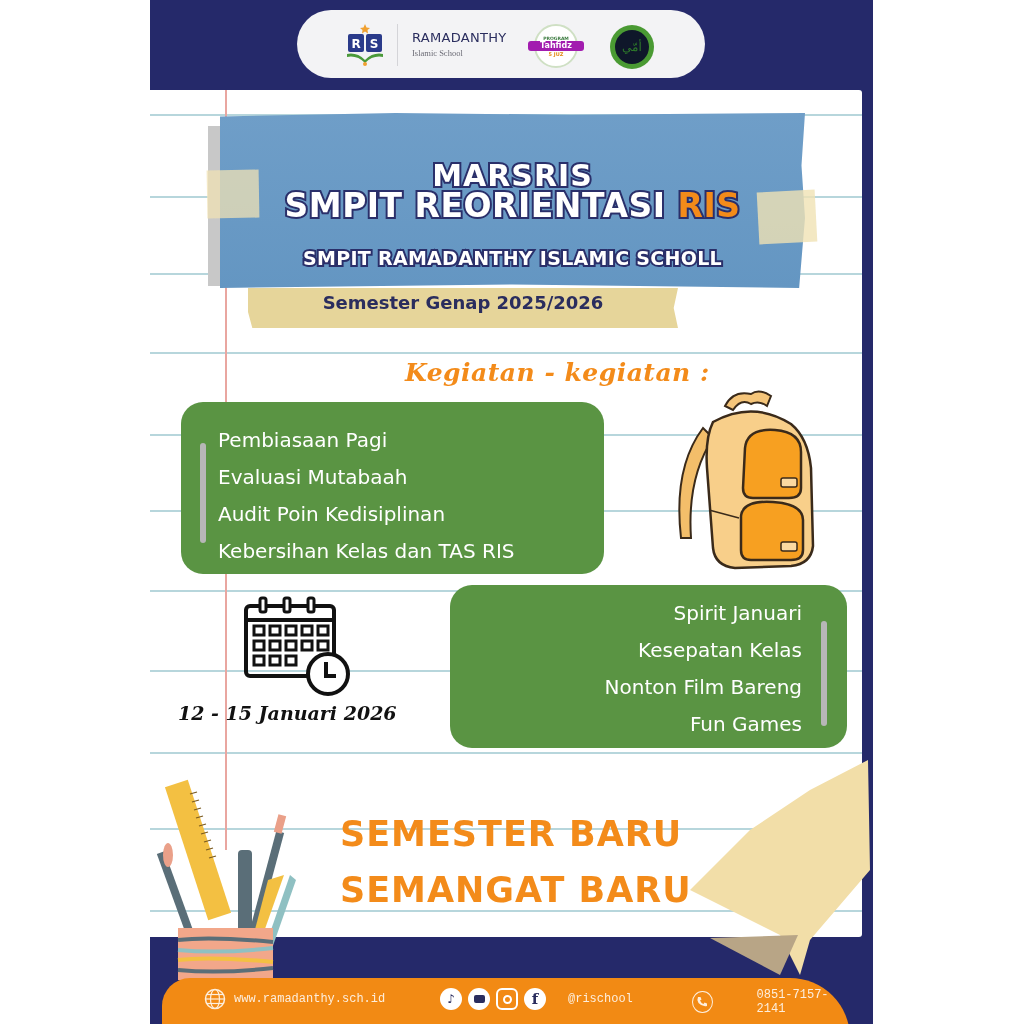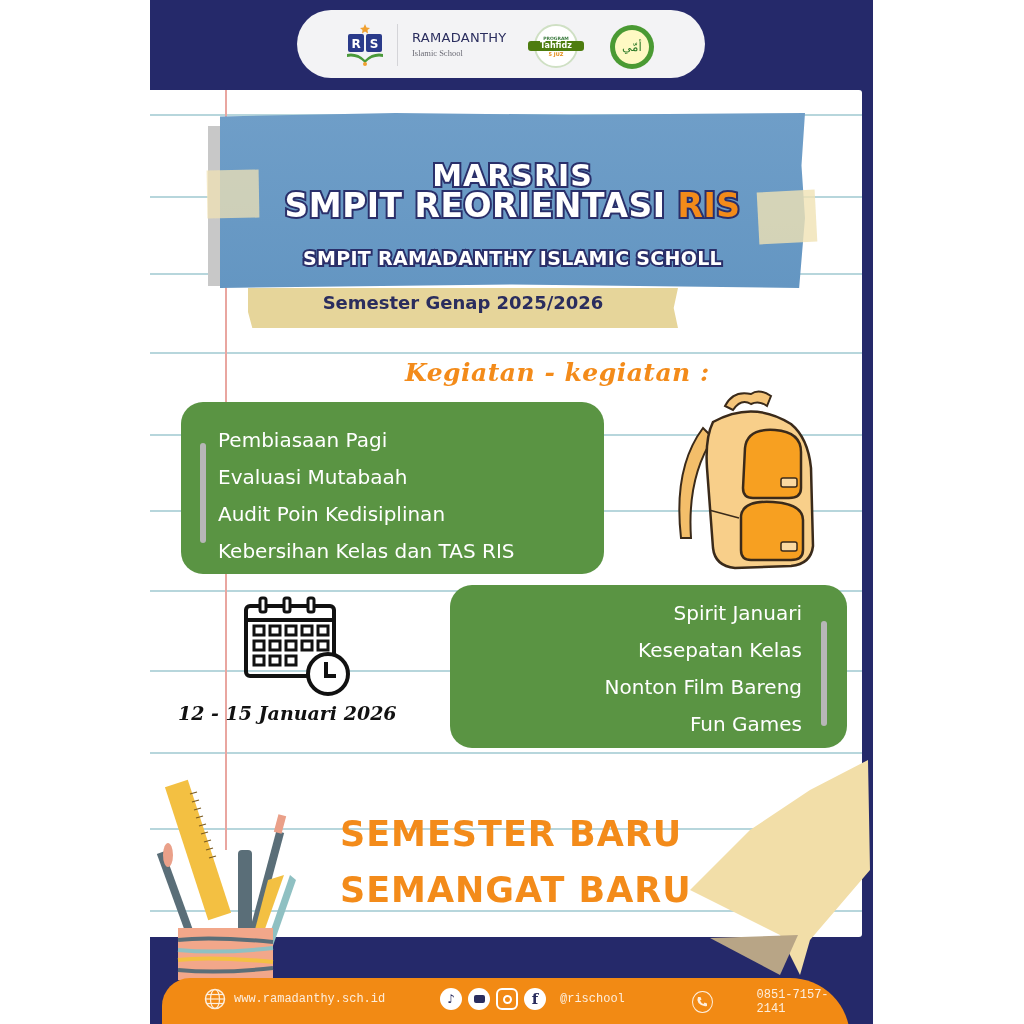--- a/index.html
+++ b/index.html
@@ -41,28 +41,28 @@
   .brand-sub {
     position: absolute; left: 115px; top: 38px;
     font-family: Liberation Serif, serif; font-size: 8.5px; color: #6b6b75;
   }
   .badge-tahfidz {
     position: absolute; left: 237px; top: 14px; width: 44px; height: 44px; border-radius: 50%;
     background: #ffffff; border: 2px solid #cfe0c4;
     display: flex; flex-direction: column; align-items: center; justify-content: center;
   }
   .badge-tahfidz .t1 { font-size: 4.5px; font-weight: bold; color: #3a7a3e; }
-  .badge-tahfidz .t2 { font-size: 8px; font-weight: bold; color: #ffffff; background: #4d7c0f; border-radius: 3px; padding: 0 12px; line-height: 10px; }
+  .badge-tahfidz .t2 { font-size: 8px; font-weight: bold; color: #ffffff; background: #a21caf; border-radius: 3px; padding: 0 12px; line-height: 10px; }
   .badge-tahfidz .t3 { font-size: 5px; font-weight: bold; color: #e28a14; }
   .badge-ummi {
     position: absolute; left: 313px; top: 15px; width: 44px; height: 44px; border-radius: 50%;
     background: #4a9a33; display: flex; align-items: center; justify-content: center;
   }
   .badge-ummi .inner {
-    width: 34px; height: 34px; border-radius: 50%; background: #fef9c3;
+    width: 34px; height: 34px; border-radius: 50%; background: #0f172a;
     display: flex; align-items: center; justify-content: center;
     font-size: 12px; color: #2e7a2a; font-family: "DejaVu Serif", serif;
   }
 
   
   .banner-shadow {
     position: absolute; left: 58px; top: 126px; width: 20px; height: 160px; background: #c8c8c8;
   }
   .banner {
     position: absolute; left: 70px; top: 113px; width: 585px; height: 175px;
@@ -341,21 +341,21 @@
     </div>
     <div class="footer-item f-social">
       <div class="soc-circle">♪</div>
       <div class="soc-circle">
           <span style="display:block;width:11px;height:8px;background:#2a2d5e;border-radius:2px;"></span>
         </div>
       <div class="soc-ig">
           <span></span>
         </div>
       <div class="soc-circle" style="font-family:'DejaVu Serif',serif;font-size:15px;">f</div>
-      <span class="footer-text" style="margin-left:8px;">@rischool</span>
+      <span class="footer-text" style="margin-left:16px;">@rischool</span>
     </div>
     <div class="footer-item f-phone">
       <div class="circle-outline">
         <svg width="12" height="12" viewBox="0 0 12 12">
             <path d="M2 1 L4.5 1 L5.5 3.5 L4 4.5 Q5 7 7.5 8 L8.5 6.5 L11 7.5 L11 10 Q6 11 2.5 7 Q0.5 4 2 1 Z" fill="#fdeedd"></path>
           </svg>
       </div>
       <span class="footer-text">0851-7157-2141</span>
     </div>
   </div>

